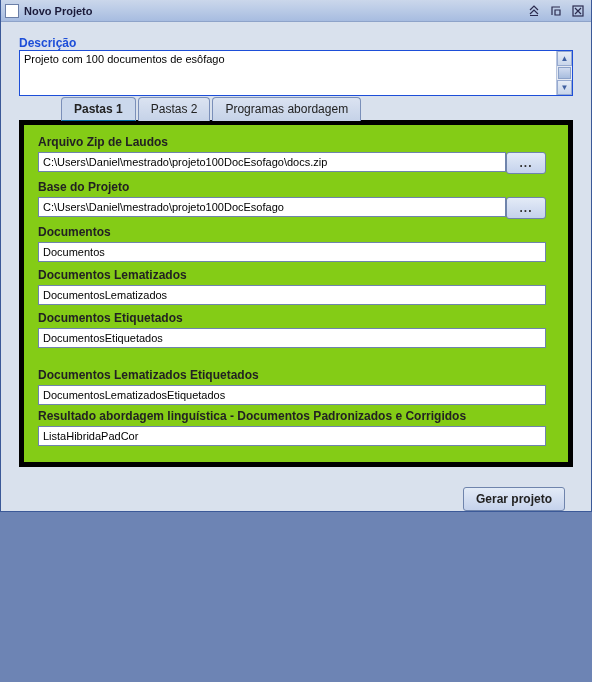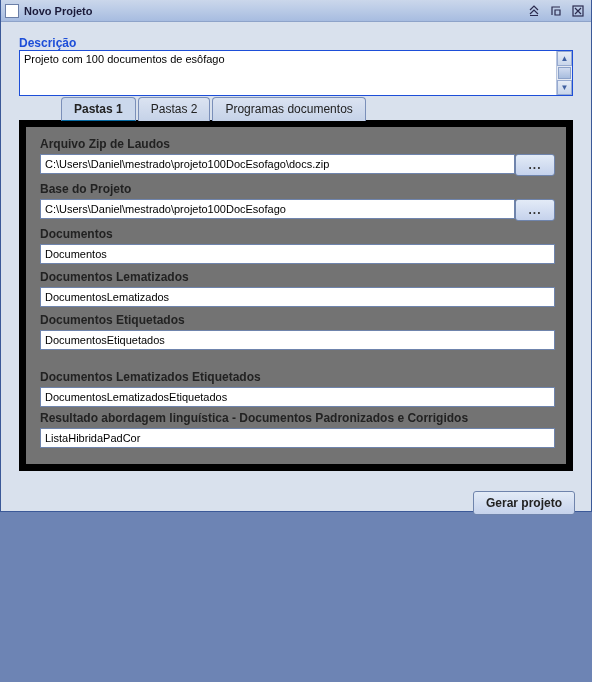--- a/index.html
+++ b/index.html
@@ -124,23 +124,23 @@
       font-size: 12px;
       color: #222;
     }
     .tab.active {
       background: #cbd8ec;
       font-weight: bold;
       border-bottom: 1px solid #0369a1;
       margin-left: 40px;
     }
     .tab-panel {
-      border: 7px solid #000000;
-      background: #737373;
-      padding: 10px 11px 12px 14px;
+      border: 5px solid #000000;
+      background: #84cc16;
+      padding: 10px 22px 12px 14px;
     }
     .field-group {
       margin-bottom: 6px;
     }
     .field-label {
       font-weight: bold;
       font-size: 12px;
       color: #222;
       margin-bottom: 3px;
     }
@@ -166,21 +166,21 @@
       border-radius: 3px;
       cursor: pointer;
       font-weight: bold;
       color: #333;
       font-size: 12px;
       letter-spacing: 1px;
     }
     .footer {
       display: flex;
       justify-content: flex-end;
-      padding: 10px 16px 0 18px;
+      padding: 10px 26px 0 18px;
     }
     .gen-btn {
       padding: 4px 12px;
       border: 1px solid #6f84ac;
       background: linear-gradient(to bottom, #e3ebf7, #c5d2ec);
       border-radius: 3px;
       cursor: pointer;
       font-weight: bold;
       font-size: 12px;
       color: #222;
@@ -228,21 +228,21 @@
         <div style="flex:1; display:flex; flex-direction:column; justify-content:flex-end;">
           <div class="scroll-thumb"></div>
         </div>
         <div class="scroll-btn">▼</div>
       </div>
     </div>
 
     <div class="tabs">
       <div class="tab active">Pastas 1</div>
       <div class="tab">Pastas 2</div>
-      <div class="tab">Programas documentos</div>
+      <div class="tab">Programas abordagem</div>
     </div>
 
     <div class="tab-panel">
       <div class="field-group">
         <div class="field-label">Arquivo Zip de Laudos</div>
         <div class="field-row">
           <input class="text-input" value="C:\Users\Daniel\mestrado\projeto100DocEsofago\docs.zip" style="">
           <button class="browse-btn">...</button>
         </div>
       </div>

